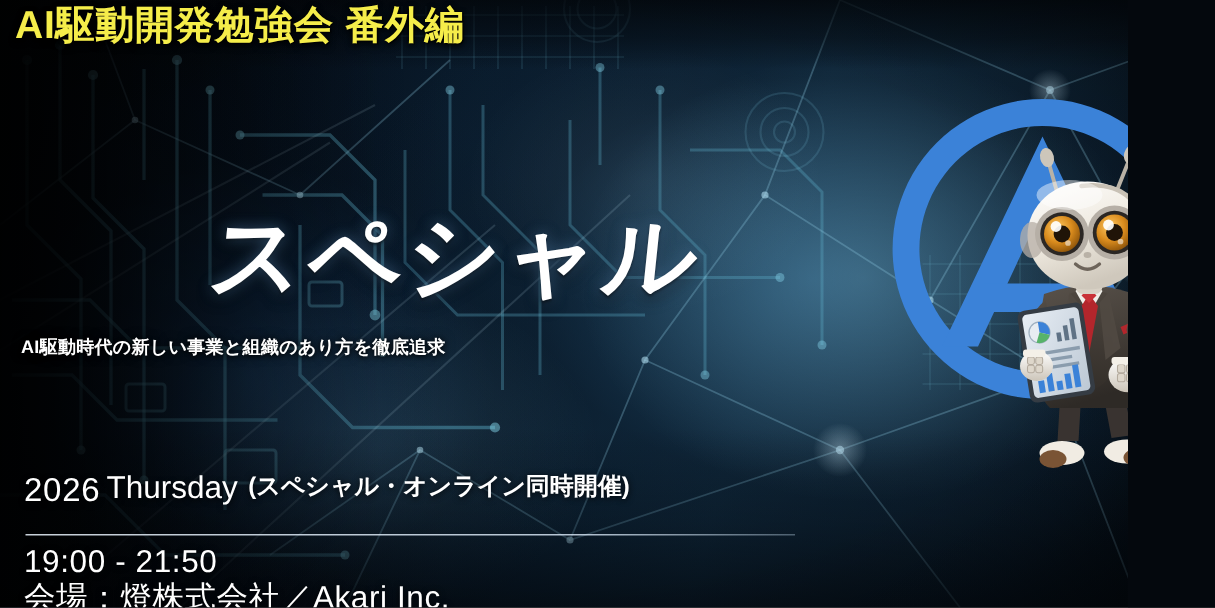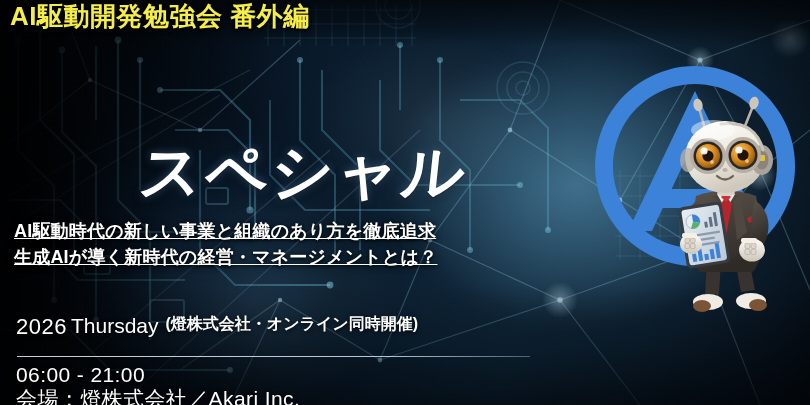--- a/index.html
+++ b/index.html
@@ -1,19 +1,19 @@
 <!DOCTYPE html>
 <html><head>
 <meta charset="utf-8">
 <style>
   html,body{margin:0;padding:0;background:#04080d;}
   *{box-sizing:border-box;}
   #poster{
     position:relative;
-    width:810px;height:405px;
+    width:752px;height:405px;
     overflow:hidden;
     font-family:"Liberation Sans","DejaVu Sans",sans-serif;
     background:#737373;
   }
 
   
   .bg-base{
     position:absolute;inset:0;
     background:
       radial-gradient(ellipse 420px 300px at 72% 46%, rgba(35,78,110,.85) 0%, rgba(14,34,52,.55) 45%, rgba(4,10,17,0) 75%),
@@ -64,24 +64,23 @@
   }
   .title-sub{
     position:absolute;left:140px;top:136px;
     font-size:62px;font-weight:bold;letter-spacing:2px;
     color:#ffffff;line-height:72px;white-space:nowrap;
     transform:skewX(-6deg);
     text-shadow:0 0 10px rgba(120,190,255,.40),0 3px 10px rgba(0,0,0,.75),0 1px 2px rgba(0,0,0,.8);
   }
   .desc{
     position:absolute;left:14px;top:219px;
-    color:#ffffff;font-size:18px;font-weight:bold;
+    color:#ffffff;font-size:12px;font-weight:bold;
     line-height:25.5px;letter-spacing:.2px;white-space:nowrap;
     text-shadow:0 1px 3px rgba(0,0,0,.92),0 0 7px rgba(0,0,0,.75);
-    text-decoration:underline;
   }
   .desc div{white-space:nowrap;}
 
   .daterow{
     position:absolute;left:16px;top:314px;
     display:flex;align-items:flex-start;white-space:nowrap;
     text-shadow:0 1px 4px rgba(0,0,0,.9);
   }
   .d-year{color:#ffffff;font-size:22px;font-weight:400;letter-spacing:.5px;}
   .d-num{
@@ -415,27 +414,26 @@
     <ellipse cx="58" cy="38" rx="22" ry="10" fill="#ffffff" opacity=".45"></ellipse>
   </svg>
 
   <div class="banner-jp">AI駆動開発勉強会 番外編</div>
 
 
   <div class="title-sub">スペシャル</div>
 
   <div class="desc">
     <div>AI駆動時代の新しい事業と組織のあり方を徹底追求</div>
-    <div>生成AIが導く新時代の経営・マネージメントとは？</div>
   </div>
 
   <div class="daterow">
     <span class="d-year">2026</span>
     <span class="d-day">Thursday</span>
-    <span class="d-note">(燈株式会社・オンライン同時開催)</span>
+    <span class="d-note">(スペシャル・オンライン同時開催)</span>
   </div>
 
   <div class="divider"></div>
 
-  <div class="timeline">06:00 - 21:00</div>
+  <div class="timeline">19:00 - 21:50</div>
   <div class="venue">会場：燈株式会社／Akari Inc.</div>
 
 </div>
 
 </body></html>

